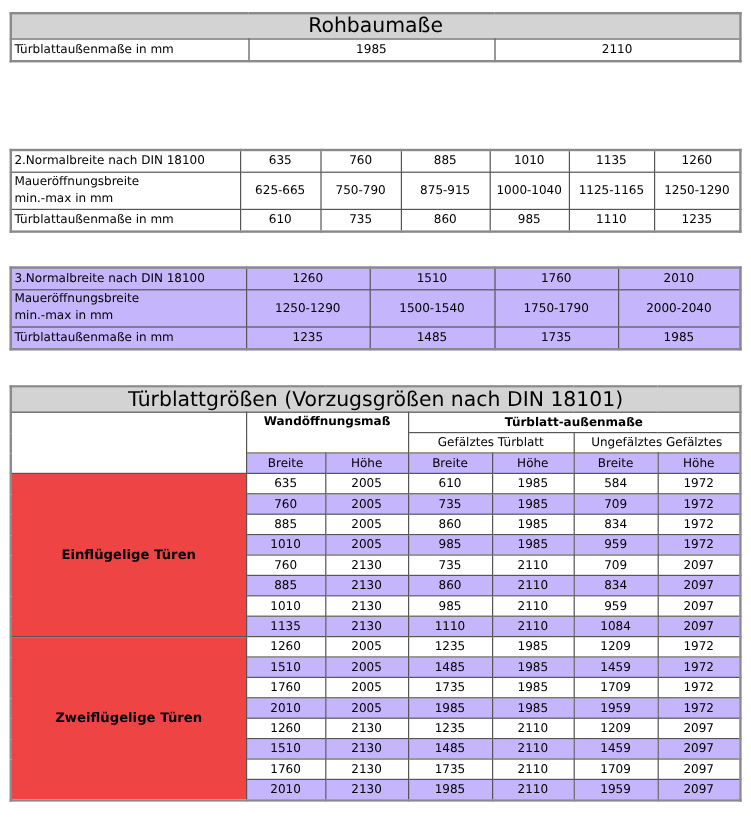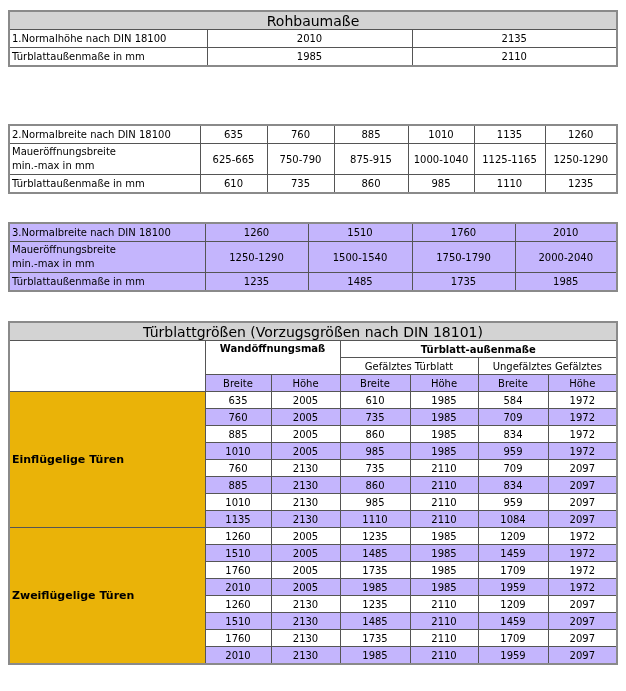--- a/index.html
+++ b/index.html
@@ -28,56 +28,51 @@
       padding: 0 2px;
       font-weight: normal;
       white-space: nowrap;
       overflow: hidden;
     }
     .c { text-align: center; }
     .l { text-align: left; }
     .hdr {
       background: #d3d3d3;
       font-weight: normal;
-      font-size: 14px;
+      font-size: 17px;
       text-align: center;
       height: 17px;
     }
     .bold { font-weight: bold !important; font-size: 10px; }
     .beige { background: #c4b5fd; }
     .white { background: #ffffff; }
     .label2 { line-height: 14px; }
     .r18 td { height: 17px; }
     .r30 td { height: 30px; }
 
     #t1 { top: 10px; width: 610px; }
     #t2 { top: 124px; width: 610px; }
     #t3 { top: 222px; width: 610px; }
     #t4 { top: 321px; width: 610px; }
 
     #t4 td { height: 16px; }
-    #t4 .grp { font-weight: bold; font-size: 11px; text-align: left; background:#eab308; }
+    #t4 .grp { font-weight: bold; font-size: 11px; text-align: center; background:#ef4444; }
   </style>
 </head>
 <body>
 
 <table id="t1" class="dt">
   <colgroup>
       <col style="width:198px">
       <col style="width:205px">
       <col style="width:205px">
     </colgroup>
   <tbody>
       <tr>
     <th colspan="3" class="hdr">Rohbaumaße</th>
-  </tr>
-  <tr class="r18 white">
-    <td class="l">1.Normalhöhe nach DIN 18100</td>
-    <td class="c">2010</td>
-    <td class="c">2135</td>
   </tr>
   <tr class="r18 white">
     <td class="l">Türblattaußenmaße in mm</td>
     <td class="c">1985</td>
     <td class="c">2110</td>
   </tr>
 </tbody>
   </table>
 
 <table id="t2" class="dt">

